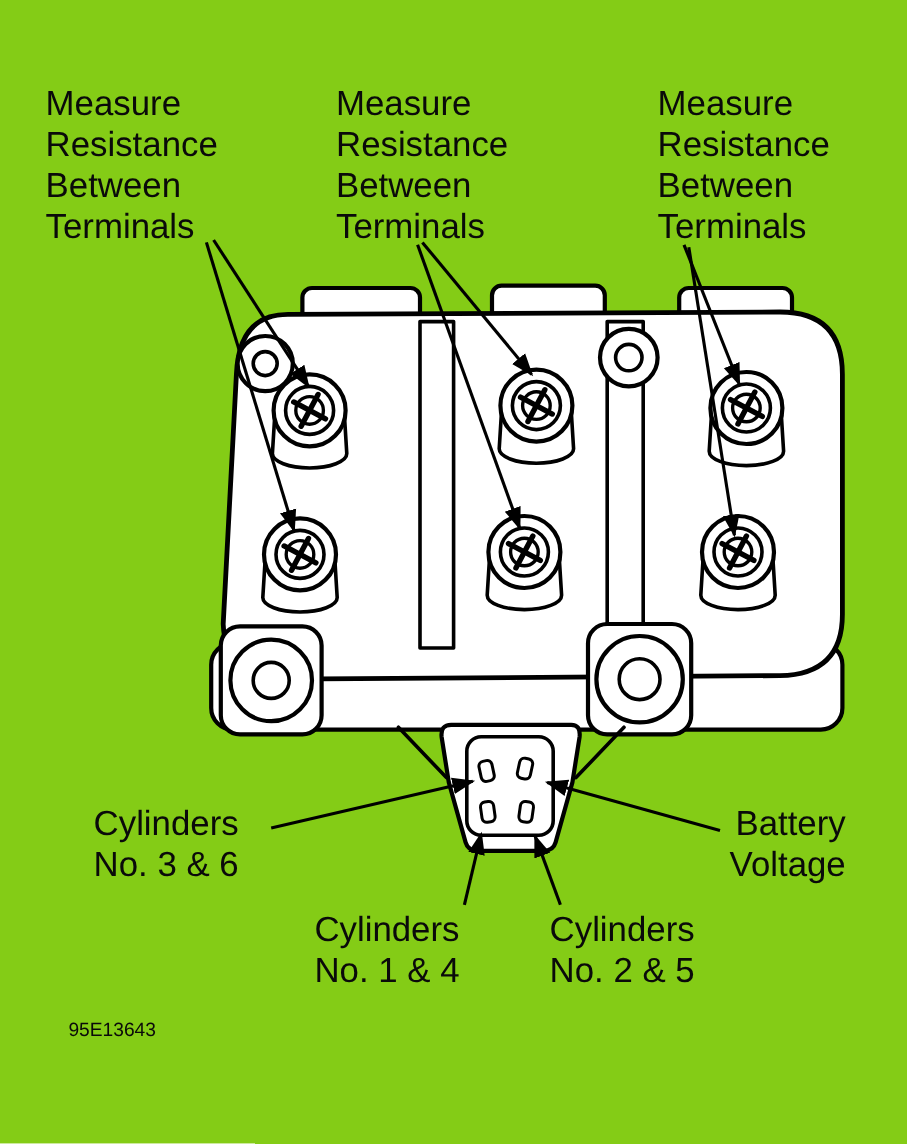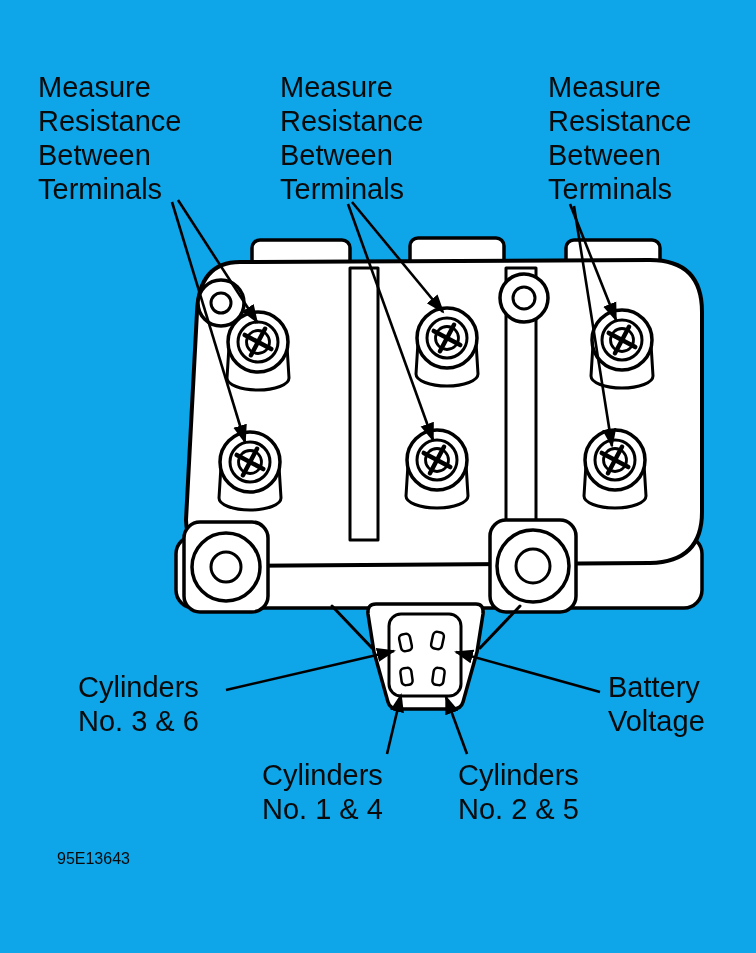--- a/index.html
+++ b/index.html
@@ -1,20 +1,20 @@
 <!DOCTYPE html>
 <html><head>
 <meta charset="utf-8">
 <style>
   html, body { margin: 0; padding: 0; background: #ffffff; }
   .page {
     position: relative;
     width: 756px;
     height: 953px;
-    background: #0ea5e9;
+    background: #84cc16;
     font-family: "Liberation Sans", sans-serif;
     color: #000000;
     overflow: hidden;
     text-decoration: underline;
   }
   .art {
     position: absolute;
     left: 0; top: 0;
     width: 756px; height: 953px;
   }
@@ -22,21 +22,21 @@
     position: absolute;
     white-space: pre-line;
     font-size: 29px;
     line-height: 34px;
     color: #0a0a0a;
   }
   .lbl-measure-left   { left: 38px;  top: 70px;  }
   .lbl-measure-center { left: 280px; top: 70px;  }
   .lbl-measure-right  { left: 548px; top: 70px;  }
   .lbl-cyl36          { left: 78px;  top: 670px; }
-  .lbl-battery        { left: 608px; top: 670px; }
+  .lbl-battery        { left: 608px; top: 670px; text-align: right; }
   .lbl-cyl14          { left: 262px; top: 758px; }
   .lbl-cyl25          { left: 458px; top: 758px; }
   .fig-code {
     position: absolute;
     left: 57px; top: 850px;
     font-size: 16px;
     color: #0a0a0a;
   }
 </style>
 </head>

